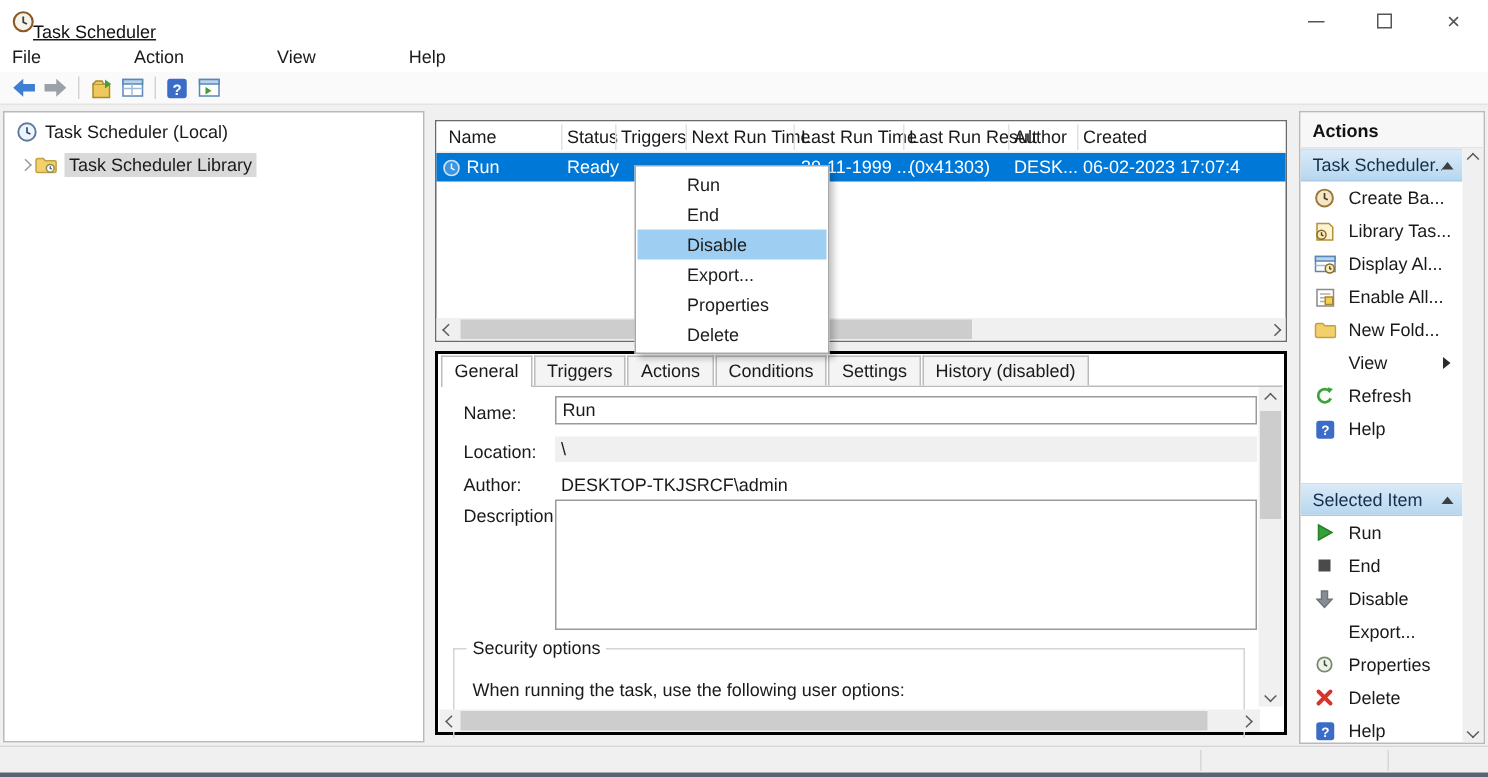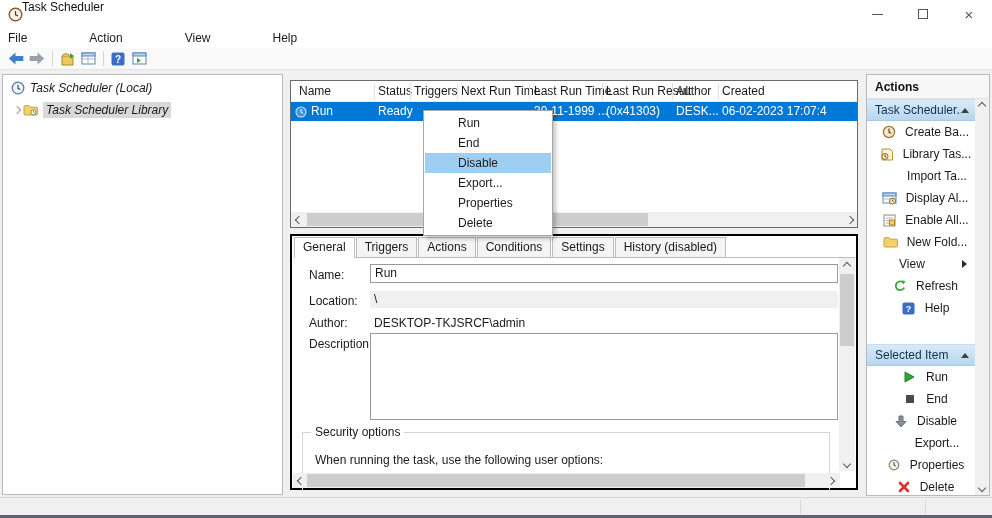--- a/index.html
+++ b/index.html
@@ -4,40 +4,40 @@
 <style>
   * { margin:0; padding:0; box-sizing:border-box; }
   html,body { width:992px; height:518px; overflow:hidden; }
   body {
     font-family:"Liberation Sans", sans-serif;
     font-size:12px; color:#1a1a1a; background:#fff; position:relative;
   }
   .abs { position:absolute; }
 
   
-  .titlebar { left:0; top:0; width:992px; height:28px; background:#fff; display:flex; align-items:flex-start; }
+  .titlebar { left:0; top:0; width:992px; height:28px; background:#fff; display:flex; align-items:flex-end;text-decoration:underline; }
   .titlebar .app-title { margin-left:8px; font-size:12px; color:#111; }
   .win-controls { position:absolute; right:0; top:0; height:28px; display:flex; }
   .win-btn { width:46px; height:28px; display:flex; align-items:center; justify-content:center; color:#444; }
   .min-glyph { width:11px; height:1px; background:#555; }
   .max-glyph { width:10px; height:10px; border:1px solid #555; }
   .close-glyph { font-size:15px; color:#555; line-height:1; }
 
   .menubar { left:0; top:28px; width:992px; height:20px; background:#fff; display:flex; align-items:center; padding-left:8px;gap:44px; }
   .menu-item { padding:2px 10px 2px 0; margin-right:8px; color:#1a1a1a; }
 
   .toolbar { left:0; top:48px; width:992px; height:22px; background:#fafafa; border-bottom:1px solid #e4e4e4; display:flex; align-items:center; padding-left:6px; }
   .tb-btn { width:20px; height:18px; display:flex; align-items:center; justify-content:center; margin-right:1px; }
   .tb-sep { width:1px; height:15px; background:#d4d4d4; margin:0 4px; }
 
   .workspace { left:0; top:70px; width:992px; height:427px; background:#f0f0f0; }
 
   
   .tree-panel { left:2px; top:74px; width:281px; height:421px; background:#fff; border:1px solid #b9b9b9; }
-  .tree-row { display:flex; align-items:center; height:18px; margin-top:4px;font-style:italic; }
+  .tree-row { display:flex; align-items:center; height:18px; margin-top:4px; }
   .tree-indent0 { padding-left:8px; } .tree-indent1 { padding-left:8px; }
   .tree-label { margin-left:5px; white-space:nowrap; }
   .tree-label.selected-inactive { background:#d9d9d9; padding:1px 3px; }
   .expander { width:12px; display:flex; justify-content:center; }
 
   
   .chev { display:inline-block; width:6px; height:6px; border-right:1.4px solid #5a5a5a; border-bottom:1.4px solid #5a5a5a; }
   .chev.up    { transform:rotate(-135deg); }
   .chev.down  { transform:rotate(45deg); }
   .chev.left  { transform:rotate(135deg); }
@@ -78,21 +78,21 @@
 
   
   .actions-pane { left:866px; top:74px; width:124px; height:422px; background:#fff; border:1px solid #b9b9b9; overflow:hidden; }
   .actions-title { height:24px; line-height:24px; padding-left:8px; font-weight:bold; color:#111; background:#f7f7f7; border-bottom:1px solid #e3e3e3; }
   .ap-scroll { position:absolute; right:0; top:24px; bottom:0; width:14px; background:#f0f0f0; }
   .ap-scroll .arrow { position:absolute; left:0; width:14px; height:14px; display:flex; align-items:center; justify-content:center; }
   .ap-body { position:absolute; left:0; top:24px; right:14px; bottom:0; overflow:hidden; }
   .ap-section-header { height:22px; display:flex; align-items:center; padding:0 6px 0 8px; background:linear-gradient(#d9eaf8,#b7d7ef); border-top:1px solid #c7dff2; border-bottom:1px solid #a9cbe6; color:#15304d; }
   .ap-section-header .hdr-label { flex:1; white-space:nowrap; overflow:hidden; }
   .ap-section-header.second { margin-top:25px; }
-  .ap-item { height:22px; display:flex; align-items:center; padding-left:8px; white-space:nowrap;justify-content:center; }
+  .ap-item { height:22px; display:flex; align-items:center; padding-left:8px; white-space:nowrap; }
   .ap-icon { width:16px; display:flex; justify-content:center; }
   .ap-label { margin-left:8px; }
   .ap-item .submenu-arrow { margin-left:auto; margin-right:8px; }
 
   
   .context-menu { left:423px; top:110px; width:130px; background:#fff; border:1px solid #a8a8a8; box-shadow:3px 3px 4px rgba(0,0,0,.22); padding:2px 0; z-index:50; }
   .cm-item { height:20px; line-height:20px; padding-left:33px; color:#1c1c1c; margin:0 1px; }
   .cm-item.highlighted { background:#9ecff2; }
 
   
@@ -320,24 +320,20 @@
       <span class="ap-icon">
         <svg width="14" height="13">
             <path d="M2 1 H10 L12.5 3.5 V12 H2 Z" fill="#fdf3d2" stroke="#b39336"></path>
             <circle cx="5" cy="8.5" r="3" fill="#f8e9b8" stroke="#8a6a2a"></circle>
             <path d="M5 6.8 V8.6 L6.3 9.3" stroke="#4a3a1a" stroke-width="0.9" fill="none"></path>
           </svg>
       </span>
       <span class="ap-label">Library Tas...</span>
     </div>
     <div class="ap-item">
-      <span class="ap-icon"></span>
-      <span class="ap-label">Import Ta...</span>
-    </div>
-    <div class="ap-item">
       <span class="ap-icon">
         <svg width="15" height="13">
             <rect x="1" y="1" width="13" height="10" fill="#fff" stroke="#5b87b5"></rect>
             <rect x="1" y="1" width="13" height="3" fill="#b8d4ee" stroke="#5b87b5"></rect>
             <path d="M1 7 H14" stroke="#9dbcd9"></path>
             <circle cx="10.5" cy="9" r="3" fill="#f8e9b8" stroke="#8a6a2a"></circle>
             <path d="M10.5 7.5 V9 L11.6 9.6" stroke="#4a3a1a" stroke-width="0.9" fill="none"></path>
           </svg>
       </span>
       <span class="ap-label">Display Al...</span>

